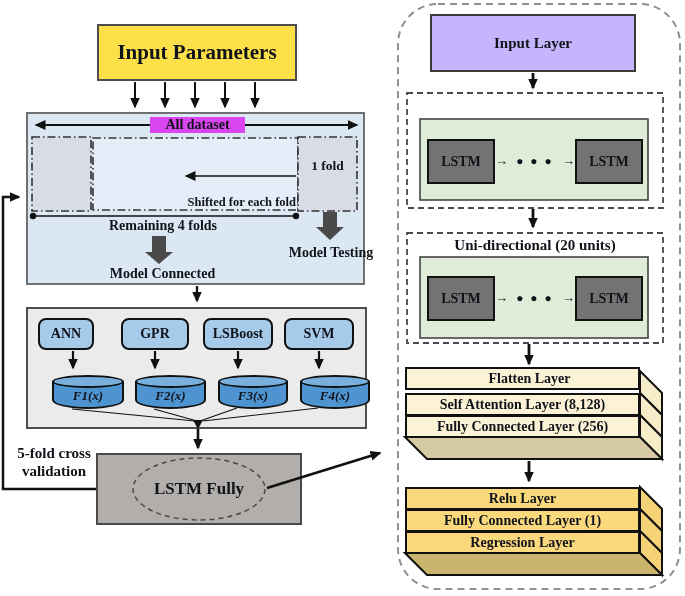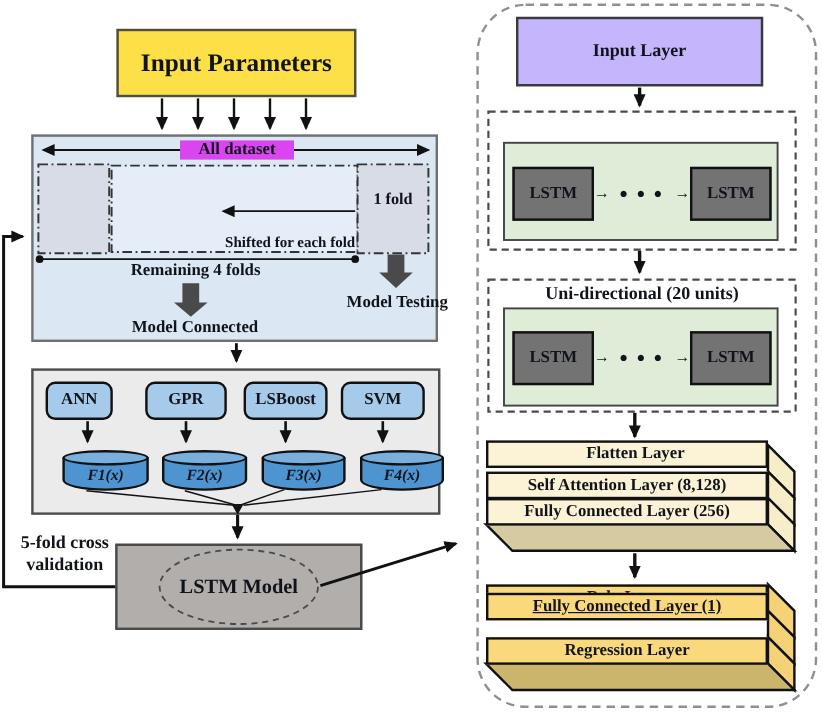--- a/index.html
+++ b/index.html
@@ -47,21 +47,21 @@
   .lstm-cell{width:68px;height:45px;background:#737373;border:2px solid #111;font-size:14px;font-family:Liberation Serif, serif;}
   .cell-1l{left:427px;top:139px;}.cell-1r{left:575px;top:139px;}
   .cell-2l{left:427px;top:276px;}.cell-2r{left:575px;top:276px;}
   .chain{width:80px;height:20px;left:495px;display:flex;align-items:center;justify-content:space-between;font-size:13px;}
   .chain-1{top:151px;}.chain-2{top:288px;}
   .chain .dots{font-size:12px;letter-spacing:2px;}
   .layer-bar{left:405px;width:235px;height:23px;border:2px solid #111;font-size:14px;line-height:18px;}
   .stack1-bar{background:#fcf3d6;}
   .stack2-bar{background:#fad87c;}
   .s1-0{top:367px;padding-left:14px;}.s1-1{top:393px;}.s1-2{top:415px;}
-  .s2-0{top:487px;text-align:right;}.s2-1{top:494px;text-decoration:underline;}.s2-2{top:531px;}
+  .s2-0{top:487px;text-align:right;}.s2-1{top:509px;}.s2-2{top:531px;}
 </style>
 </head>
 <body>
 
 <div id="app">
 
   <div class="abs box b z2 input-params">
     <span>Input Parameters</span>
   </div>
   <div class="abs z1 blue-panel"></div>
@@ -188,21 +188,21 @@
     <div class="cyl-body"></div>
     <div class="cyl-top"></div>
     <div class="cyl-label">F4(x)</div>
   </div>
 
   <div class="abs box b z4 cv-label">
     <span>5-fold cross</span>
     <span>validation</span>
   </div>
 
-  <div class="abs box b z4 lstm-model-text">LSTM Model</div>
+  <div class="abs box b z4 lstm-model-text">LSTM Fully</div>
 
   <div class="abs box b z4 input-layer">Input Layer</div>
 
   <div class="abs box b z4 lstm-cell cell-1l">LSTM</div>
   <div class="abs z4 chain chain-1">
     <span class="b">→</span>
     <span class="b dots">● ● ●</span>
     <span class="b">→</span>
   </div>
   <div class="abs box b z4 lstm-cell cell-1r">LSTM</div>

